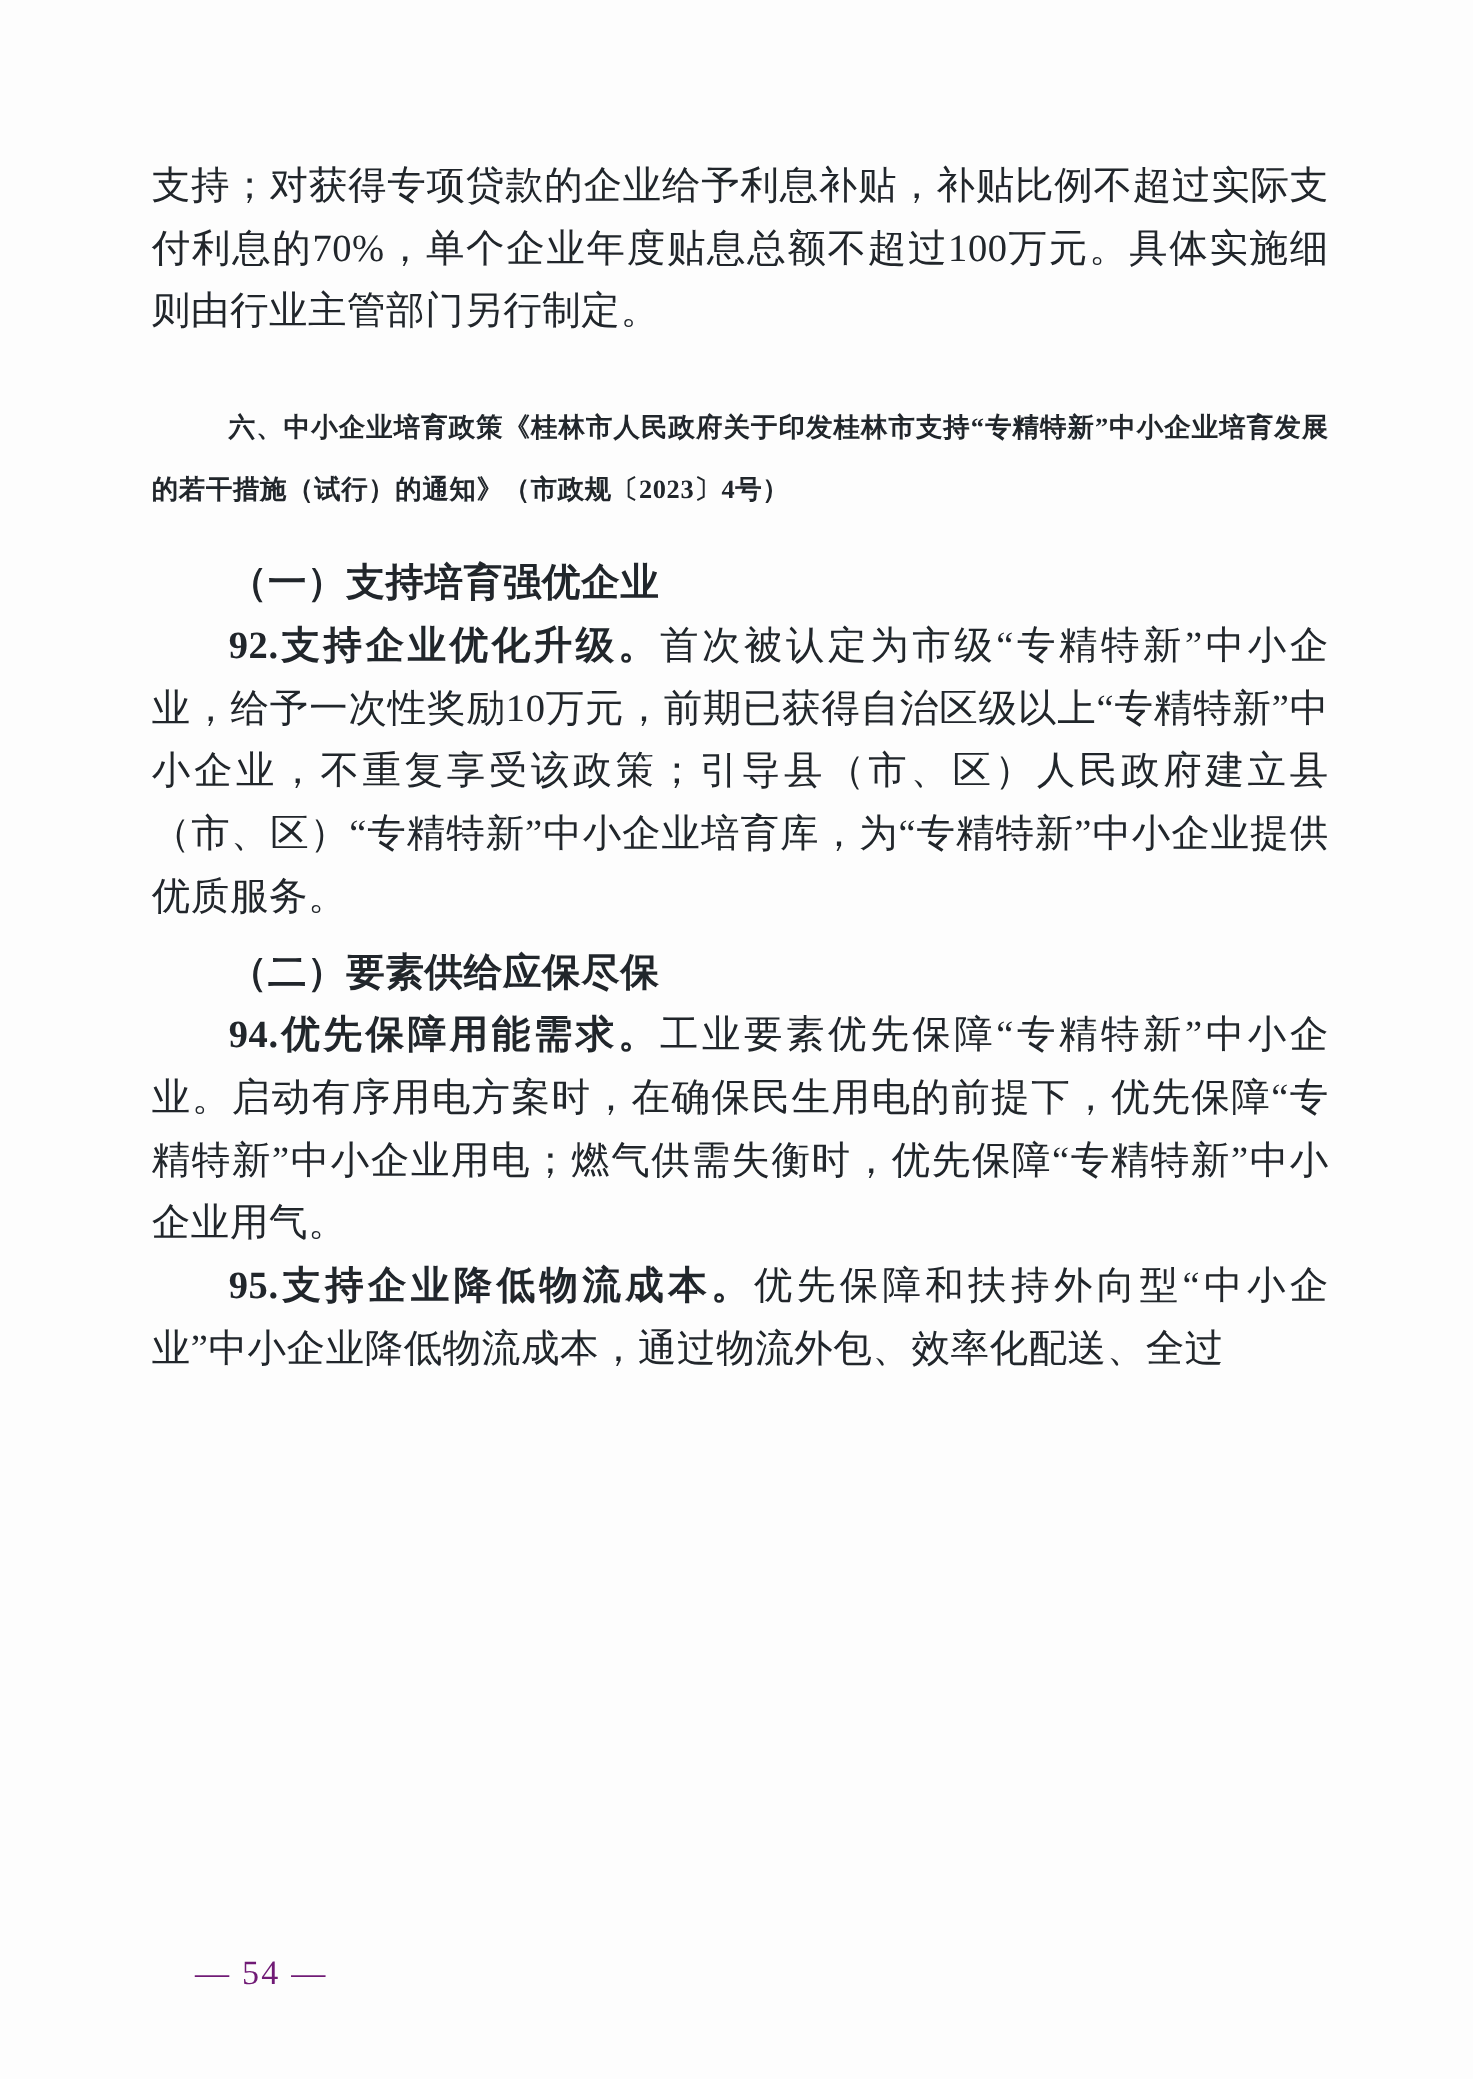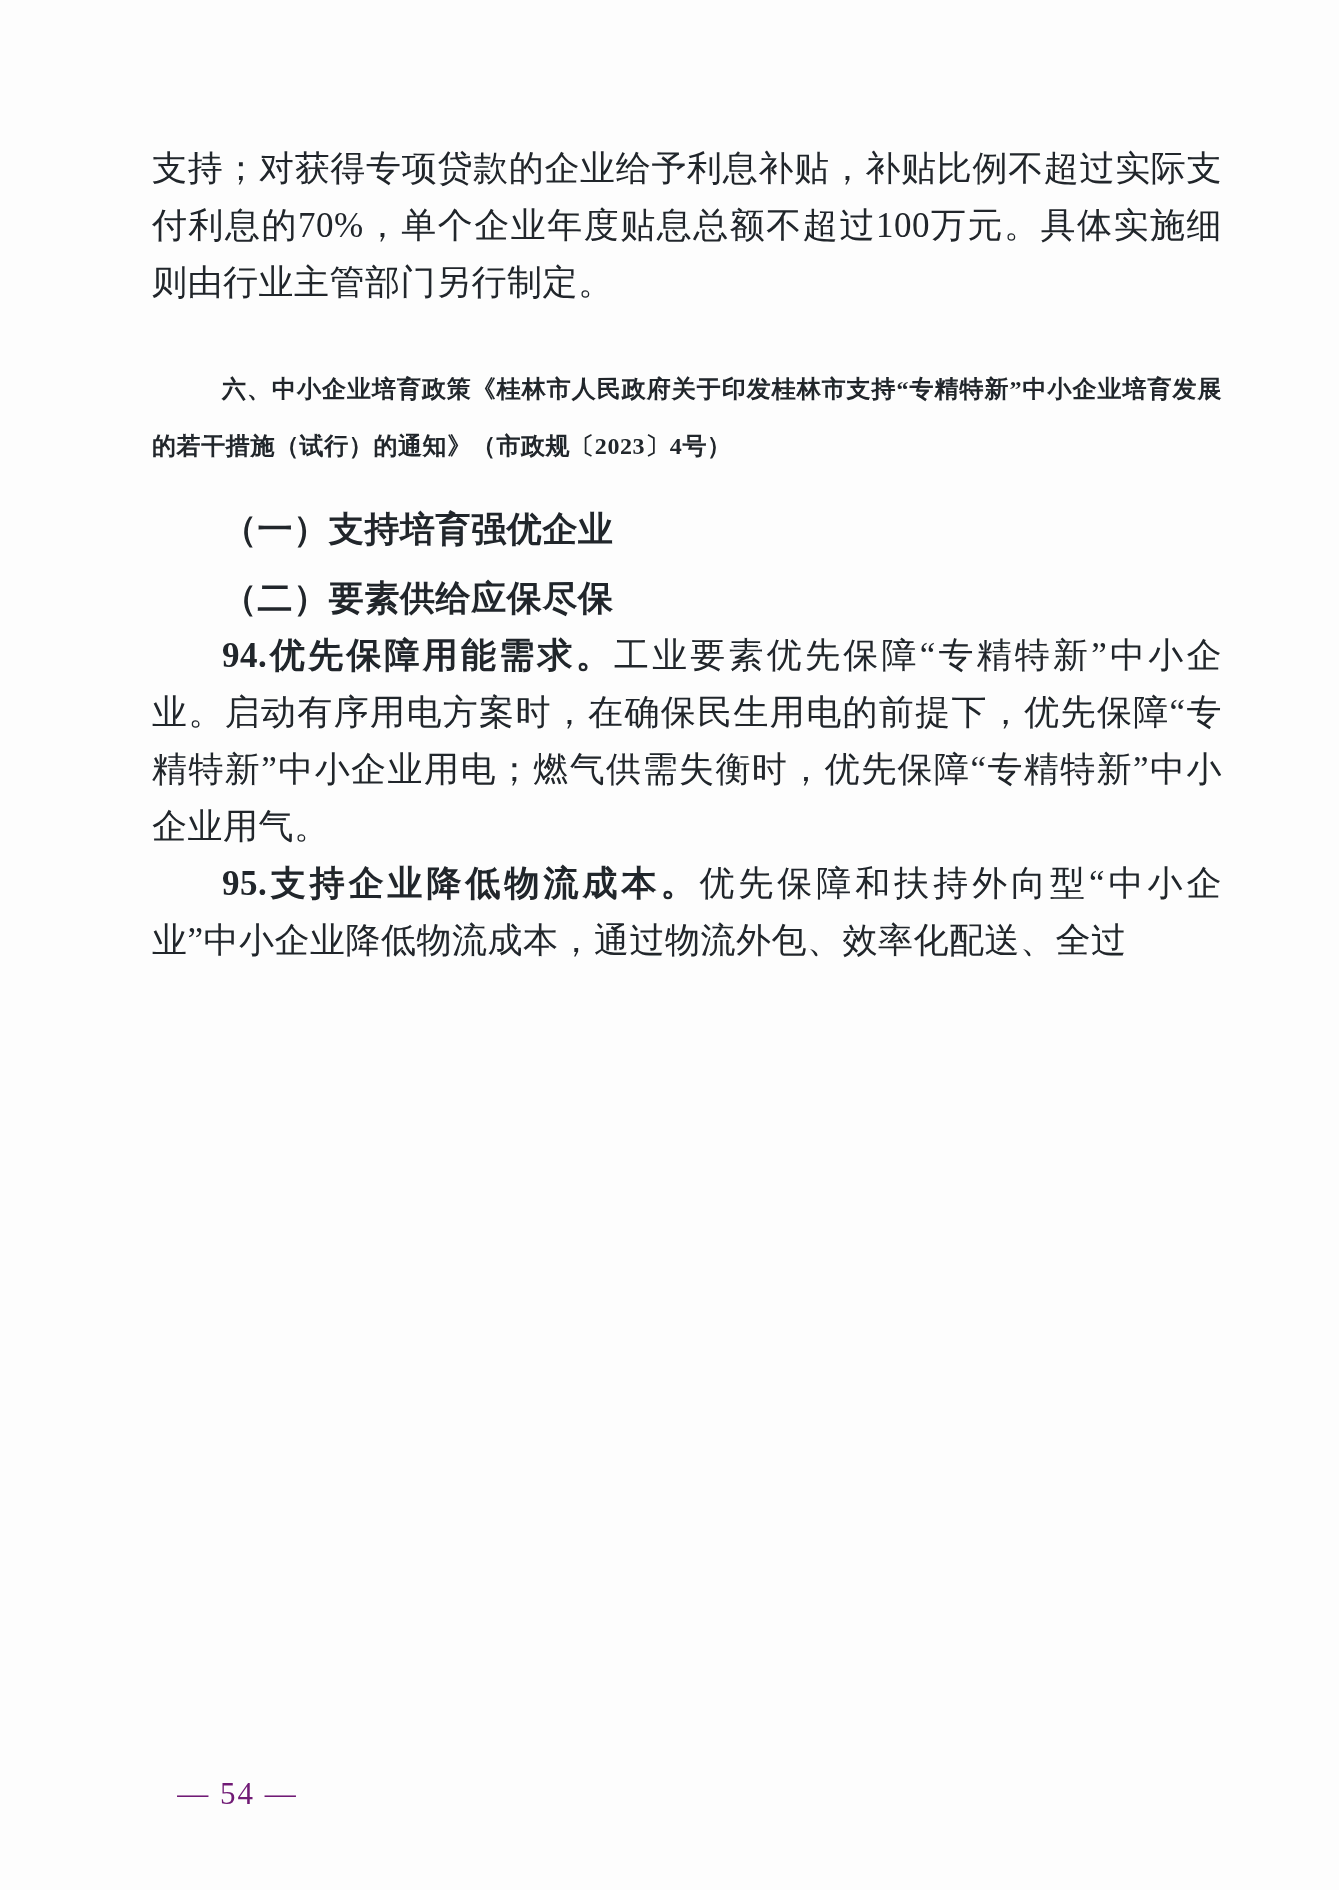--- a/index.html
+++ b/index.html
@@ -17,21 +17,21 @@
   }
   .page {
     position: absolute;
     top: 0; left: 0;
     width: 1339px;
     height: 1890px;
     background: #fdfdfd;
   }
   .content {
     position: absolute;
-    left: 152px;
+    left: 138px;
     top: 140px;
     width: 1070px;
   }
   p {
     margin: 0;
     font-size: 35px;
     line-height: 57px;
     text-align: justify;
     text-justify: inter-ideograph;
     letter-spacing: 0.5px;
@@ -95,20 +95,23 @@
     <p class="body-para">支持；对获得专项贷款的企业给予利息补贴，补贴比例不超过实际支付利息的70%，单个企业年度贴息总额不超过100万元。具体实施细则由行业主管部门另行制定。</p>
 
     <div class="spacer-m"></div>
 
     <p class="heading">六、中小企业培育政策《桂林市人民政府关于印发桂林市支持“专精特新”中小企业培育发展的若干措施（试行）的通知》（市政规〔2023〕4号）</p>
 
     <div class="spacer-s"></div>
 
     <p class="subheading">（一）支持培育强优企业</p>
 
+    <p class="indent2">
+      <span class="num">92.</span><span class="lead">支持企业优化升级。</span><span>首次被认定为市级“专精特新”中小企业，给予一次性奖励10万元，前期已获得自治区级以上“专精特新”中小企业，不重复享受该政策；引导县（市、区）人民政府建立县（市、区）“专精特新”中小企业培育库，为“专精特新”中小企业提供优质服务。</span>
+    </p>
 
 
     <p class="subheading">（二）要素供给应保尽保</p>
 
     <p class="indent2">
       <span class="num">94.</span><span class="lead">优先保障用能需求。</span><span>工业要素优先保障“专精特新”中小企业。启动有序用电方案时，在确保民生用电的前提下，优先保障“专精特新”中小企业用电；燃气供需失衡时，优先保障“专精特新”中小企业用气。</span>
     </p>
 
     <p class="indent2">
       <span class="num">95.</span><span class="lead">支持企业降低物流成本。</span><span>优先保障和扶持外向型“中小企业”中小企业降低物流成本，通过物流外包、效率化配送、全过</span>

